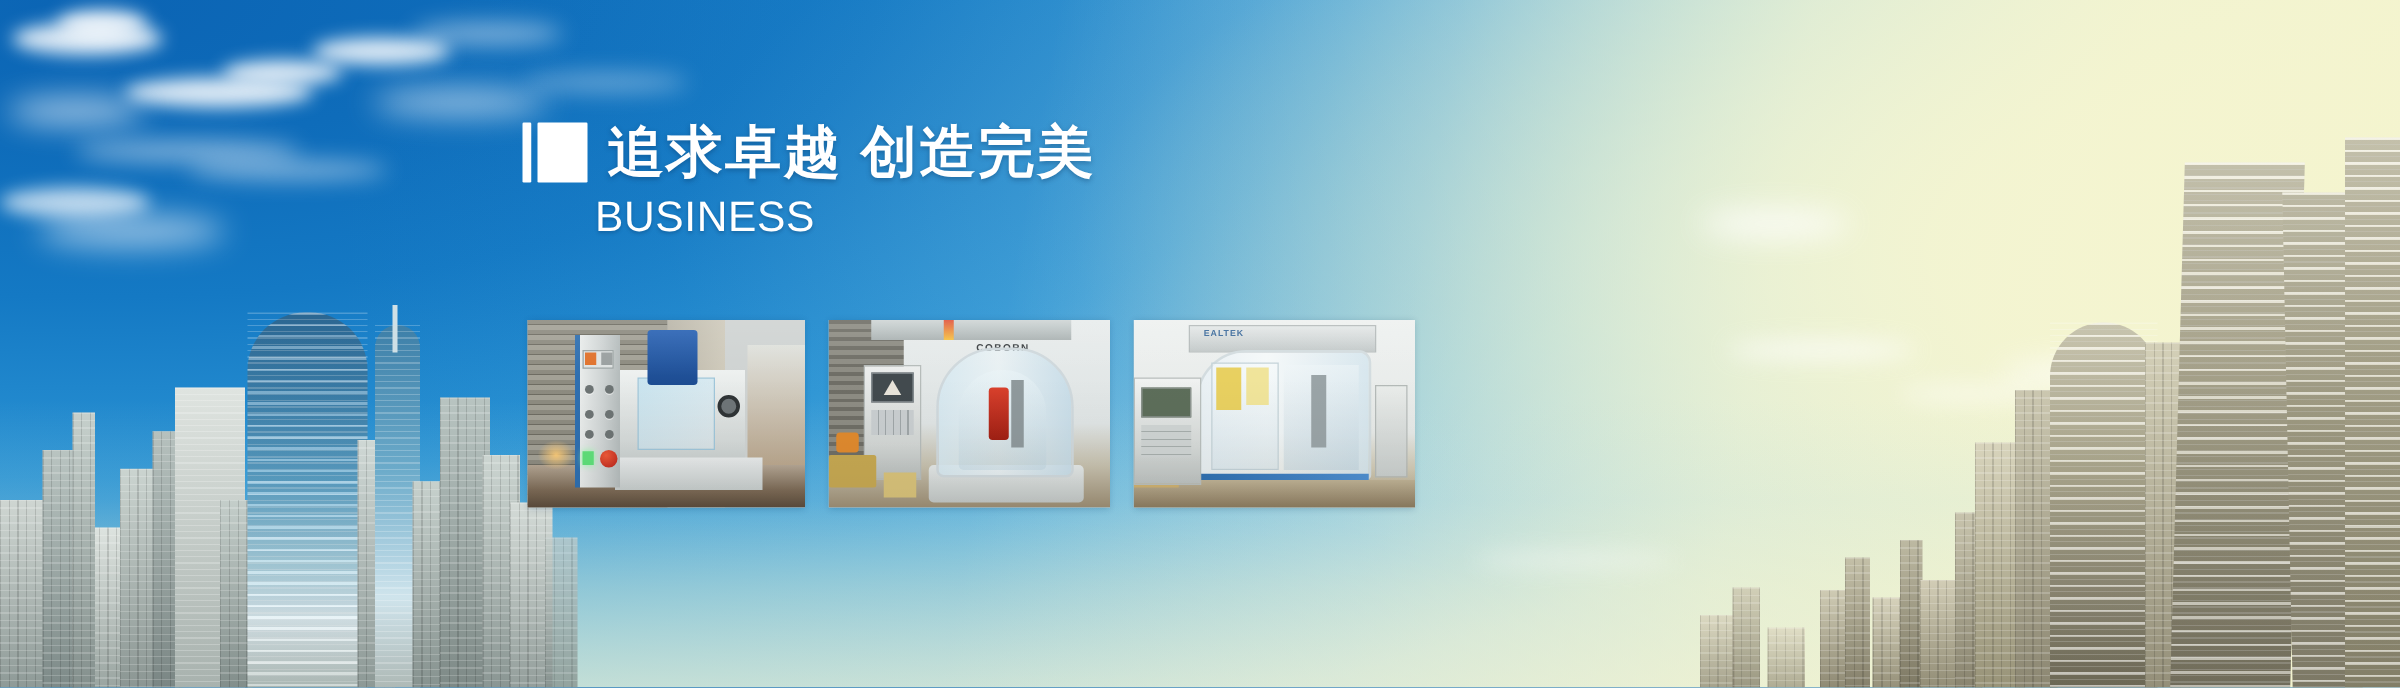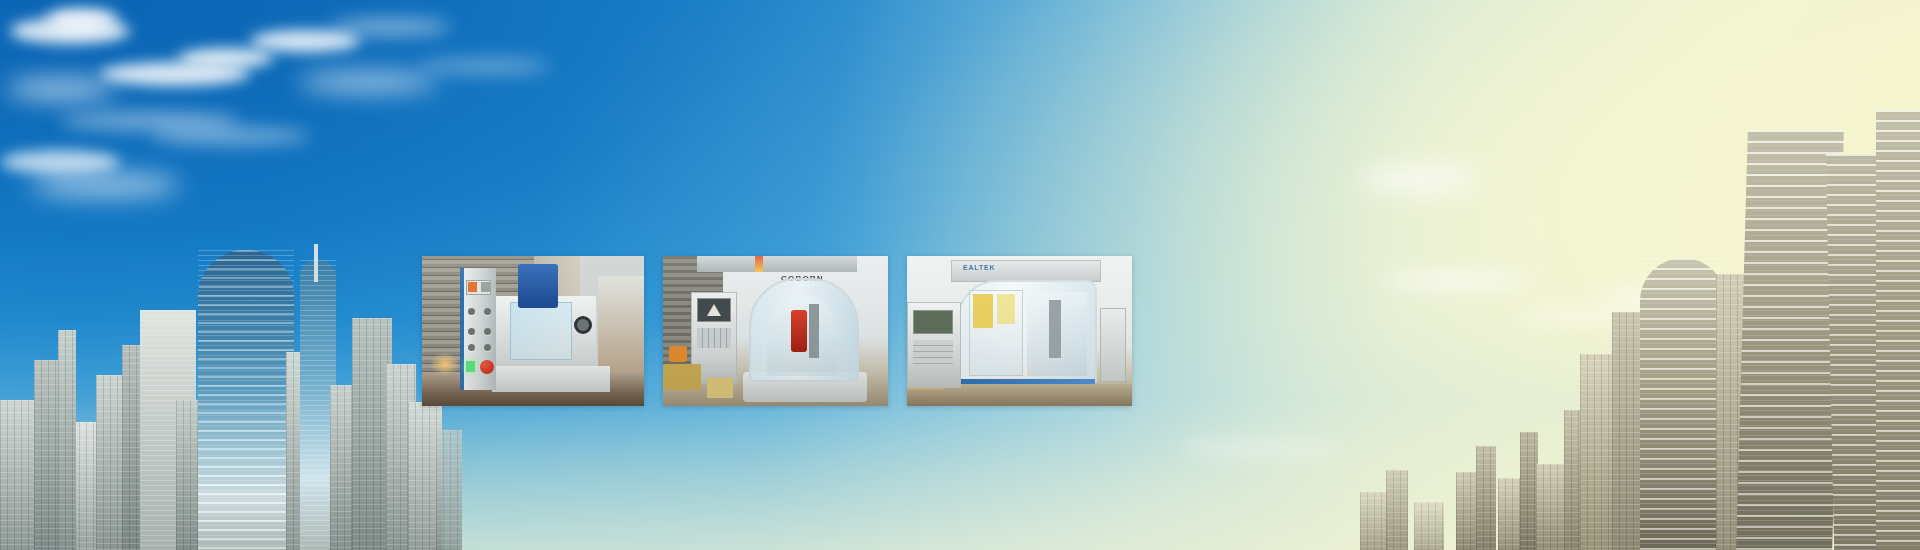--- a/index.html
+++ b/index.html
@@ -267,20 +267,28 @@
     <div class="bld" style="left:516px; width:48px;  height:440px;
        background:linear-gradient(to bottom,#e6e2c9,#c0bb9f 40%,#999479 100%);"></div>
     <div style="position:absolute; left:516px; bottom:0; width:48px; height:440px;
        background:repeating-linear-gradient(to bottom, rgba(255,255,255,.44) 0 2px, rgba(0,0,0,.15) 2px 10px);"></div>
     <div class="bld v" style="left:0px;   width:28px;  height:58px;  background:linear-gradient(to bottom,#d9d5be,#9a9580); opacity:.85;"></div>
     <div class="bld v" style="left:26px;  width:22px;  height:80px;  background:linear-gradient(to bottom,#cecab3,#8e8974); opacity:.85;"></div>
     <div class="bld v" style="left:54px;  width:30px;  height:48px;  background:linear-gradient(to bottom,#dedac3,#a09b85); opacity:.8;"></div>
   </div>
 
   <div class="content">
+    <div class="headline-row">
+      <span class="logo-mark">
+        <span class="logo-bar"></span>
+        <span class="logo-sq"></span>
+      </span>
+      <span class="headline">追求卓越  创造完美</span>
+    </div>
+    <div class="business">BUSINESS</div>
   </div>
 
   <div class="photos">
 
     <div class="photo p1">
       <div class="ph-layer wall"></div>
       <div class="ph-layer wall2"></div>
       <div class="ph-layer right-obj"></div>
       <div class="ph-layer floor"></div>
       <div class="ph-layer lamp"></div>

